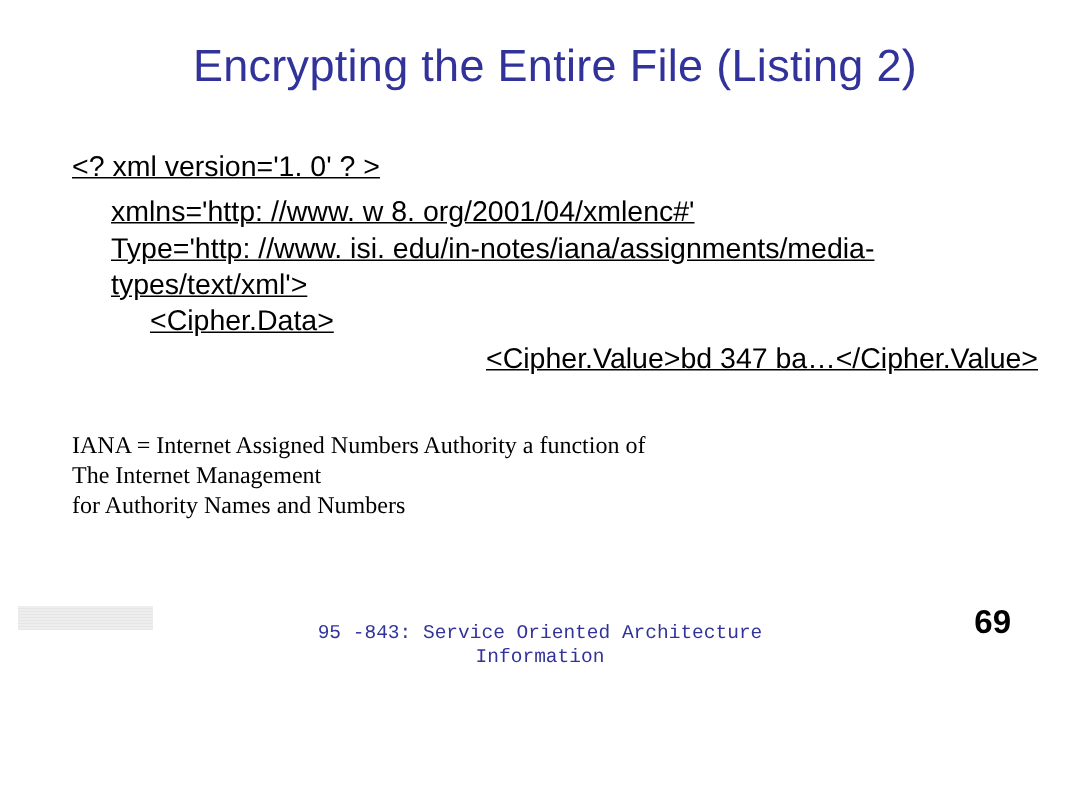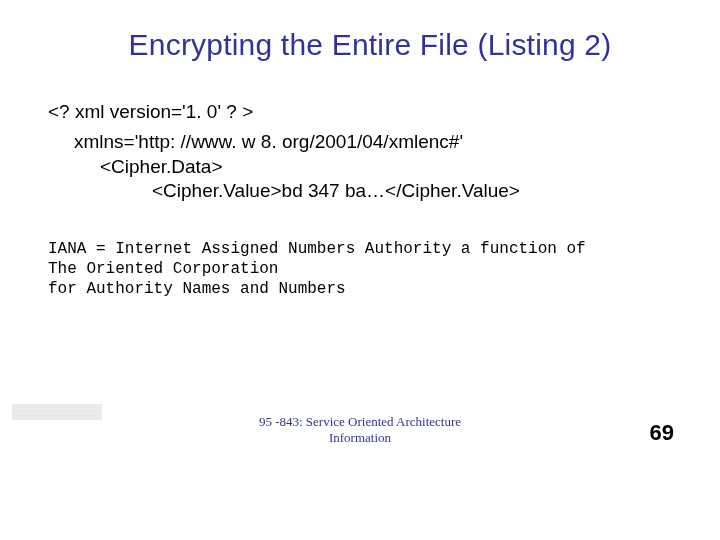--- a/index.html
+++ b/index.html
@@ -1,48 +1,49 @@
 <!DOCTYPE html>
 <html><head>
 <meta charset="utf-8">
 <style>
   * { margin: 0; padding: 0; box-sizing: border-box; }
   html, body { width: 720px; height: 540px; background: #fff; font-family: Verdana, Geneva, sans-serif; }
   .slide { width: 720px; height: 460px; position: relative; padding: 20px 28px 0 48px; }
   .title { color: #32339a; font-size: 30px; font-weight: 400; text-align: center; margin-top: 8px; margin-bottom: 38px; letter-spacing: 0.2px; }
   .code { color: #000; font-size: 19px; line-height: 1.28; }
-  .code .line { white-space: pre-wrap; }
+  .code .line { white-space: pre-wrap; text-decoration: underline; }
   .code .indent1 { padding-left: 26px; }
   .code .indent2 { padding-left: 52px; }
-  .code .indent3 { padding-left: 104px; }
+  .code .indent3 { padding-left: 104px; text-align: right; }
   .gap { height: 6px; }
-  .note { color: #000; font-family: Liberation Mono, monospace; font-size: 16px; line-height: 1.25; margin-top: 36px; }
+  .note { color: #000; font-family: Liberation Serif, serif; font-size: 16px; line-height: 1.25; margin-top: 36px; }
   .footer { position: absolute; left: 0; right: 0; bottom: 14px; width: 100%; }
-  .footer-center { color: #32339a; font-family: Liberation Serif, serif; font-size: 13px; text-align: center; line-height: 1.25; width: 100%; margin-top: 16px; }
-  .footer-right { position: absolute; right: 46px; bottom: 0; color: #000; font-family: Arial, Helvetica, sans-serif; font-size: 22px; font-weight: 700; }
+  .footer-center { color: #32339a; font-family: Liberation Mono, monospace; font-size: 13px; text-align: center; line-height: 1.25; width: 100%; margin-top: 16px; }
+  .footer-right { position: absolute; right: 46px; bottom: 18px; color: #000; font-family: Arial, Helvetica, sans-serif; font-size: 22px; font-weight: 700; }
   .footer-left { position: absolute; left: 12px; bottom: 26px; width: 90px; height: 16px; background: repeating-linear-gradient(0deg,#999 0,#999 1px,#bbb 1px,#bbb 2px); opacity: .25; }
 </style>
 </head>
 <body>
 
 <div class="slide">
 
   <h1 class="title">Encrypting the Entire File (Listing 2)</h1>
 
   <div class="code">
     <div class="line">&lt;? xml version='1. 0' ? &gt;</div>
     <div class="gap"></div>
     <div class="line indent1">xmlns='http: //www. w 8. org/2001/04/xmlenc#'</div>
+    <div class="line indent1">Type='http: //www. isi. edu/in-notes/iana/assignments/media-types/text/xml'&gt;</div>
     <div class="line indent2">&lt;Cipher.Data&gt;</div>
     <div class="line indent3">&lt;Cipher.Value&gt;bd 347 ba…&lt;/Cipher.Value&gt;</div>
   </div>
 
   <div class="note">
     <div>IANA = Internet Assigned Numbers Authority a function of</div>
-    <div>The Oriented Corporation</div>
+    <div>The Internet Management</div>
     <div>for Authority Names and Numbers</div>
   </div>
 
   <div class="footer">
     <div class="footer-left"></div>
     <div class="footer-center">
       <div>95 -843: Service Oriented Architecture</div>
       <div>Information</div>
     </div>
     <div class="footer-right">69</div>

